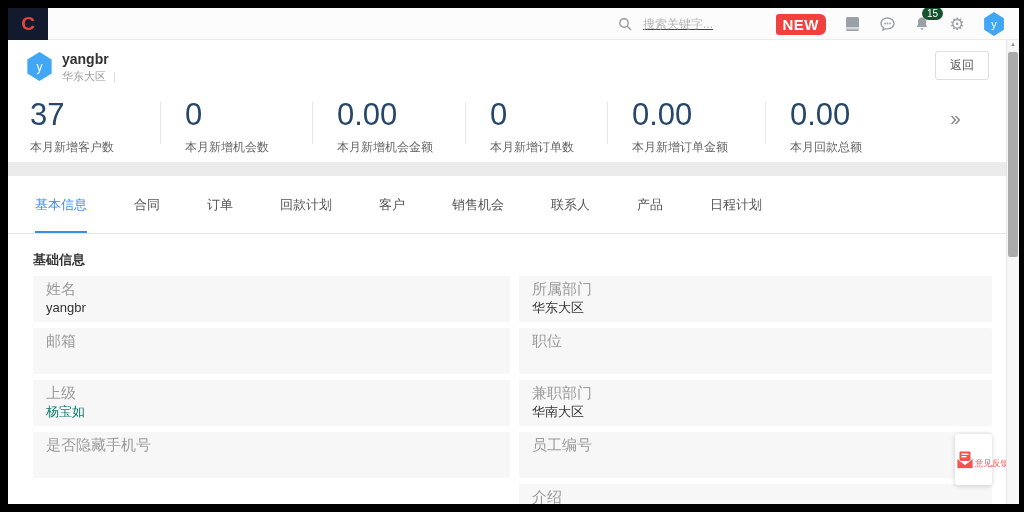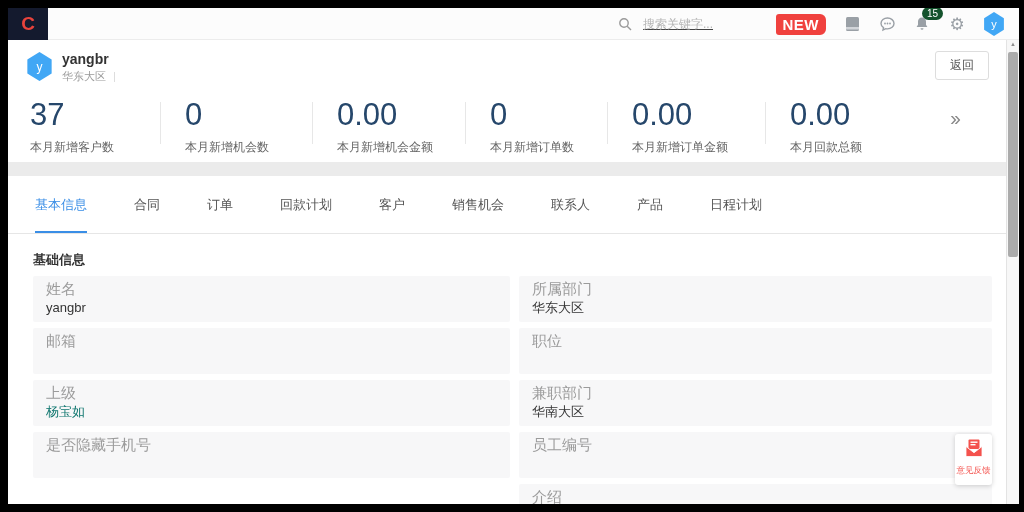--- a/index.html
+++ b/index.html
@@ -83,21 +83,21 @@
   .scrollbar { position:absolute; right:0; top:32px; width:13px; height:464px;
                background:#f7f7f7; border-left:1px solid #e3e3e3; }
   .scroll-up { position:absolute; top:1px; left:0; width:12px; text-align:center;
                font-size:6px; color:#8d8d8d; cursor:pointer; }
   .scroll-thumb { position:absolute; top:12px; left:1px; width:10px; height:205px;
                   background:#ababab; border-radius:2px; cursor:pointer; }
 
   
   .feedback { position:absolute; right:27px; top:426px; width:37px; height:51px; background:#fff;
               border-radius:3px; box-shadow:0 1px 5px rgba(0,0,0,.18); cursor:pointer;
-              display:flex; flex-direction:column; align-items:center; padding-top:5px; }
+              display:flex; flex-direction:row; align-items:center; padding-top:5px; }
   .feedback .txt { font-size:8.5px; color:#f4524d; margin-top:3px; white-space:nowrap; }
 </style>
 </head>
 <body>
 
 <div class="screen">
 
   <div class="topbar">
     <div class="logo">C</div>
     <div class="search">

